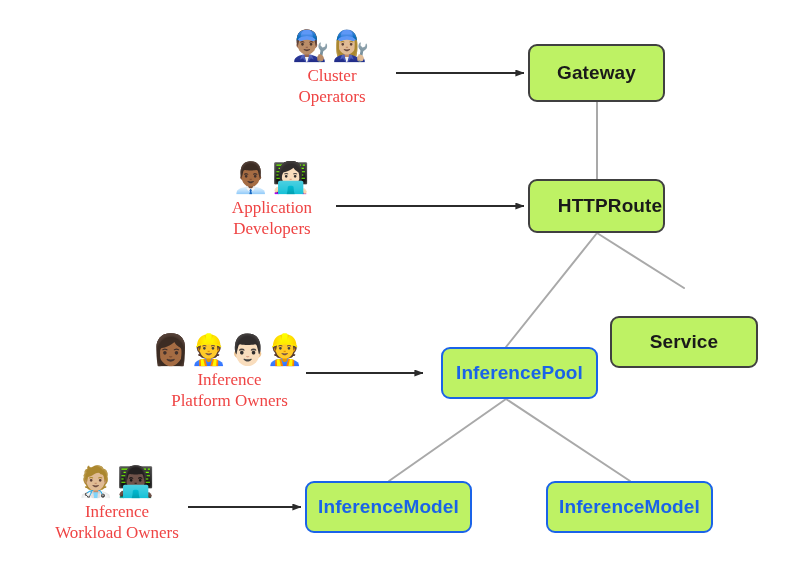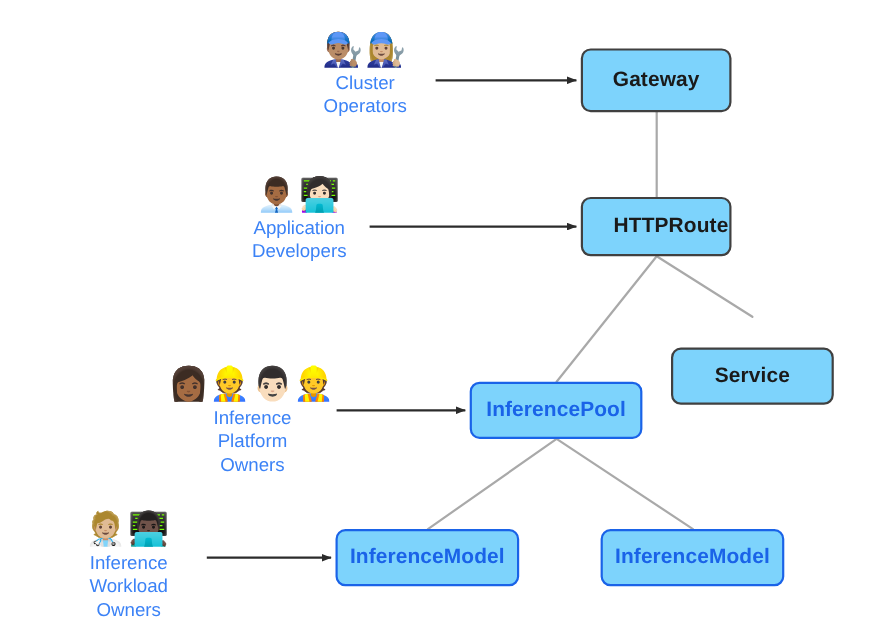--- a/index.html
+++ b/index.html
@@ -26,21 +26,21 @@
     pointer-events: none;
   }
 
   
   .node {
     position: absolute;
     box-sizing: border-box;
     display: flex;
     align-items: center;
     justify-content: center;
-    background: #7dd3fc;
+    background: #bef264;
     border-radius: 9px;
     font-weight: bold;
     letter-spacing: 0.1px;
     white-space: nowrap;
   }
   .node.core {
     border: 2px solid #404040;
     color: #1a1a1a;
     font-size: 19px;
   }
@@ -63,23 +63,23 @@
     font-size: 30px;
     line-height: 1.08;
     letter-spacing: 2px;
     white-space: nowrap;
     font-family: "DejaVu Sans", sans-serif;
   }
   .persona-label {
     margin-top: 3px;
     font-size: 17px;
     line-height: 1.24;
-    color: #3b82f6;
+    color: #ef4444;
     white-space: pre-line;
-    font-family: Liberation Sans, sans-serif;
+    font-family: Liberation Serif, serif;
   }
 </style>
 </head>
 <body>
 
 <div id="canvas">
 
   <svg id="edges" viewBox="0 0 800 572" xmlns="http://www.w3.org/2000/svg">
     <defs>
       <marker id="arrowhead" markerWidth="9" markerHeight="7" refX="8.6" refY="3.5" orient="auto" markerUnits="userSpaceOnUse">
@@ -104,21 +104,21 @@
   <div id="nodes-layer">
       <div class="node core" style="left: 528px; top: 44px; width: 137px; height: 58px;">
         <span>Gateway</span>
       </div>
       <div class="node core" style="left: 528px; top: 179px; width: 137px; height: 54px; padding-left: 27px;">
         <span>HTTPRoute</span>
       </div>
       <div class="node core" style="left: 610px; top: 288px; width: 148px; height: 52px; margin-top: 28px;">
         <span>Service</span>
       </div>
-      <div class="node inference" style="left: 427px; top: 347px; width: 157px; height: 52px;">
+      <div class="node inference" style="left: 441px; top: 347px; width: 157px; height: 52px;">
         <span>InferencePool</span>
       </div>
       <div class="node inference" style="left: 305px; top: 481px; width: 167px; height: 52px;">
         <span>InferenceModel</span>
       </div>
       <div class="node inference" style="left: 546px; top: 481px; width: 167px; height: 52px;">
         <span>InferenceModel</span>
       </div>
     </div>
   <div id="personas-layer">

